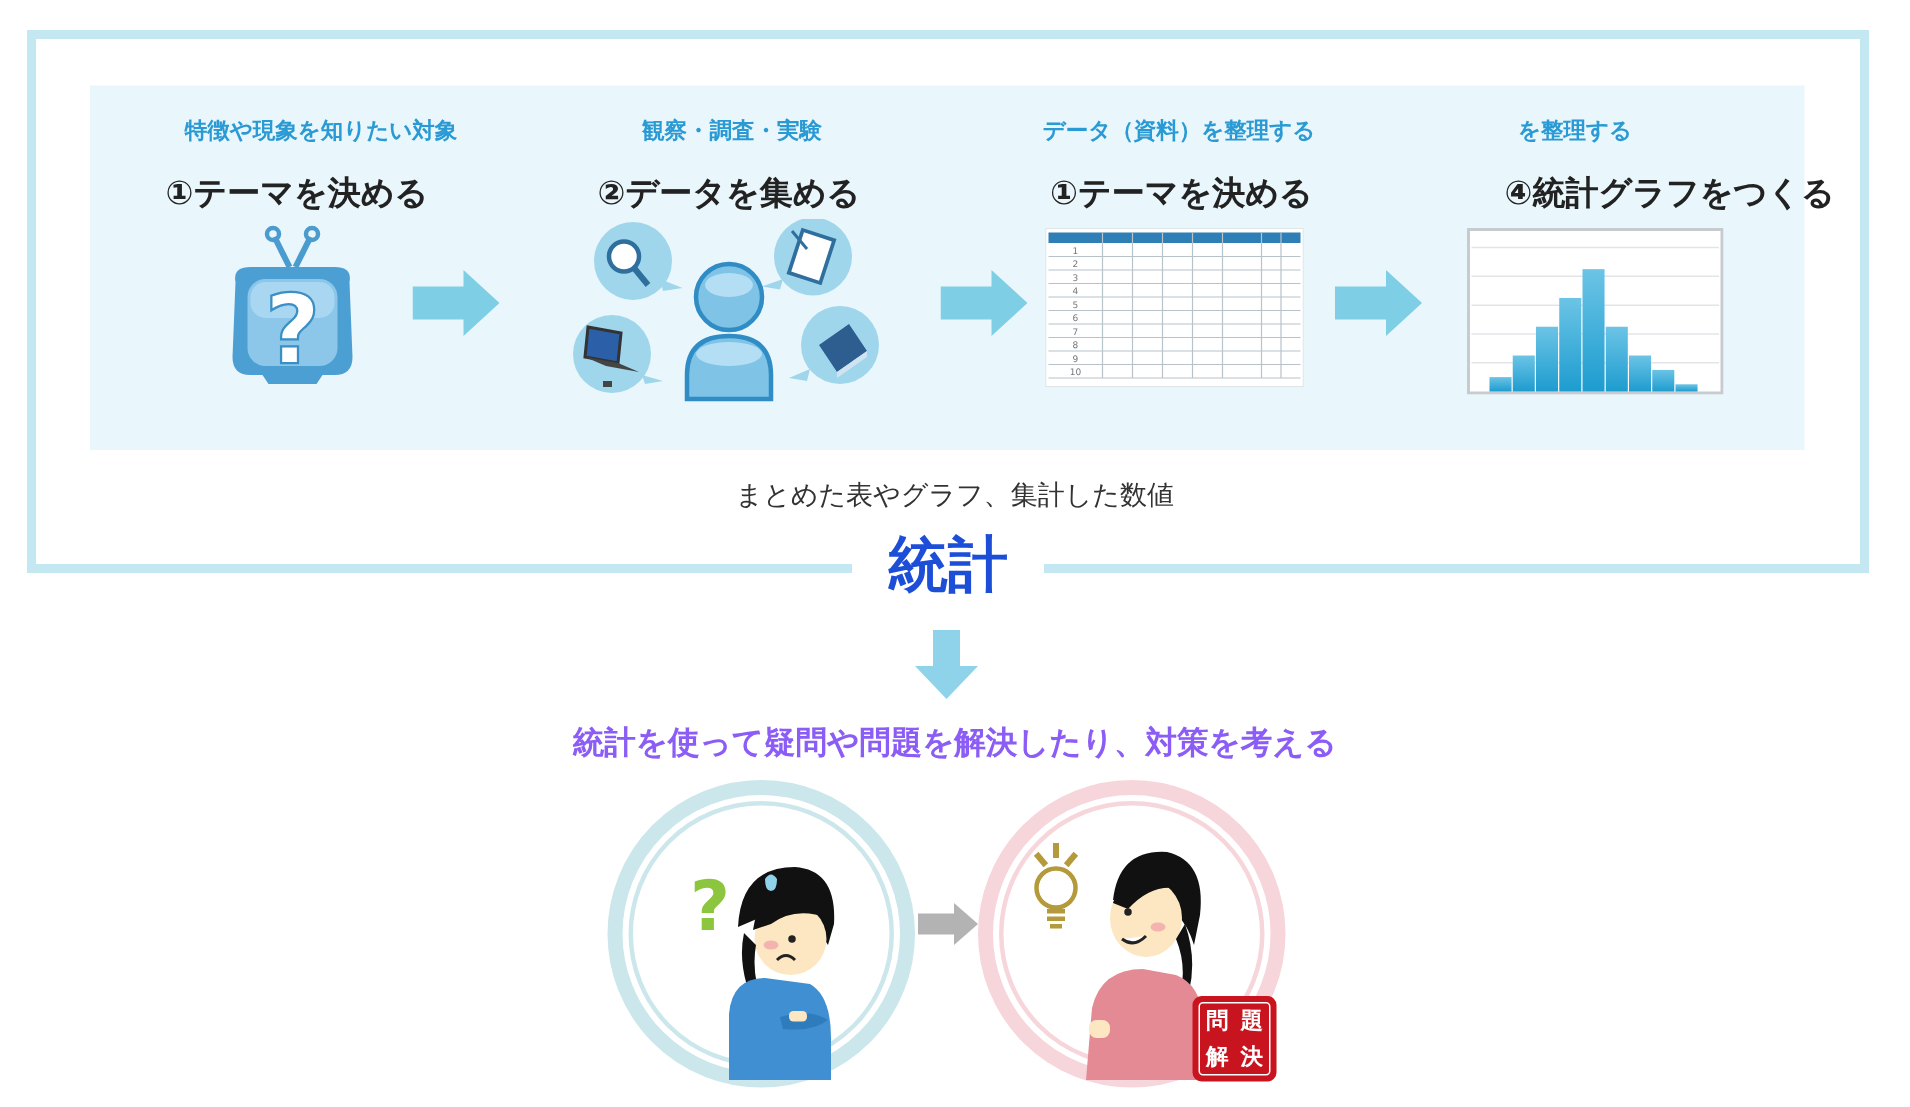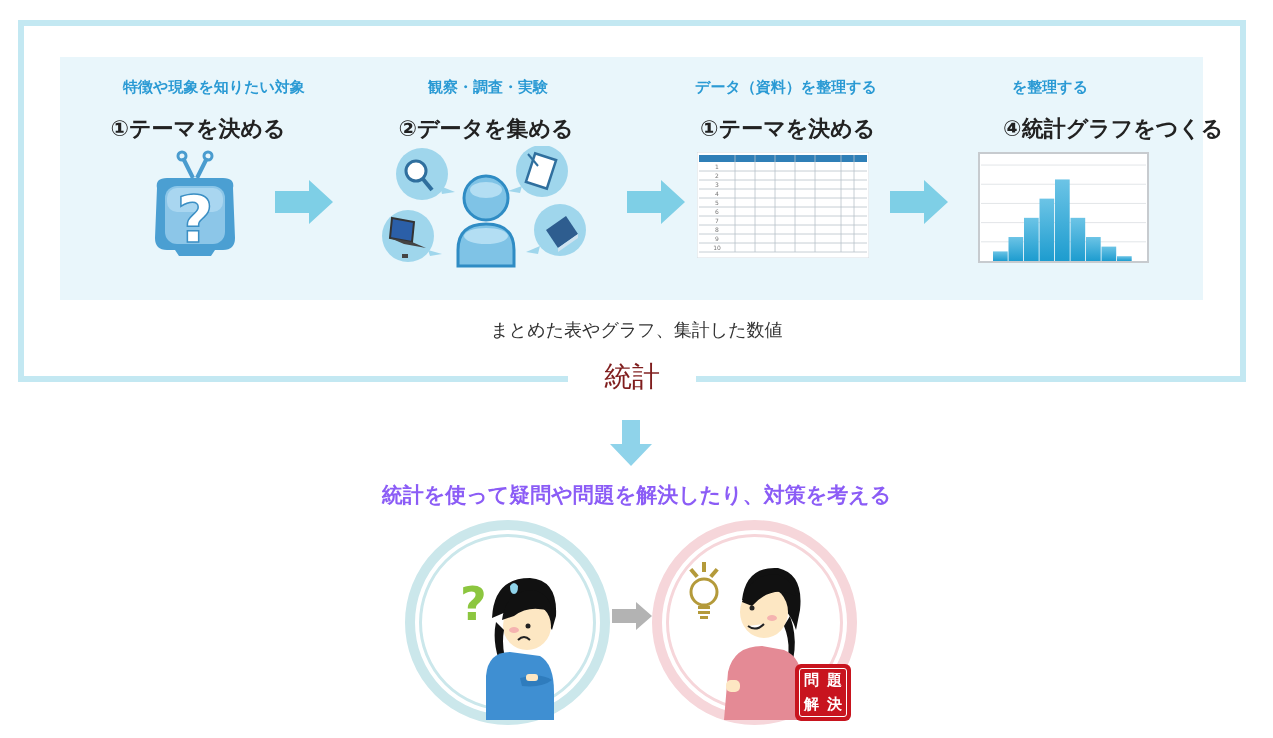--- a/index.html
+++ b/index.html
@@ -14,21 +14,21 @@
                white-space: nowrap; letter-spacing: 0px; text-align: center; }
   .step-sub { position: absolute; top: 114px; font-size: 22px; font-weight: bold; color: #222;
               white-space: nowrap; text-align: center; }
 
   .arrow-right { position: absolute; width: 58px; height: 44px; }
   .icon { position: absolute; }
 
   .summary-text { position: absolute; left: 0; width: 1273px; top: 318px; text-align: center;
                   font-size: 18px; color: #333; }
   .stats-label { position: absolute; left: 568px; top: 350px; width: 128px; height: 54px; background: #fff;
-                 text-align: center; font-size: 28px; font-weight: normal; color: #7f1d1d; line-height: 54px; }
+                 text-align: center; font-size: 40px; font-weight: bold; color: #1d4ed8; line-height: 54px; }
 
   .down-arrow { position: absolute; left: 610px; top: 420px; width: 42px; height: 46px; }
   .conclusion { position: absolute; left: 0; width: 1273px; top: 481px; text-align: center;
                 font-size: 21px; font-weight: bold; color: #8b5cf6; }
 
   .circle { position: absolute; border-radius: 50%; }
   .circle-left { left: 405px; top: 520px; width: 205px; height: 205px; border: 10px solid #cbe7eb; }
   .circle-left .inner, .circle-right .inner { position: absolute; left: 4px; top: 4px; right: 4px; bottom: 4px;
                 border-radius: 50%; border: 3px solid; }
   .circle-left .inner { border-color: #cbe7eb; }

